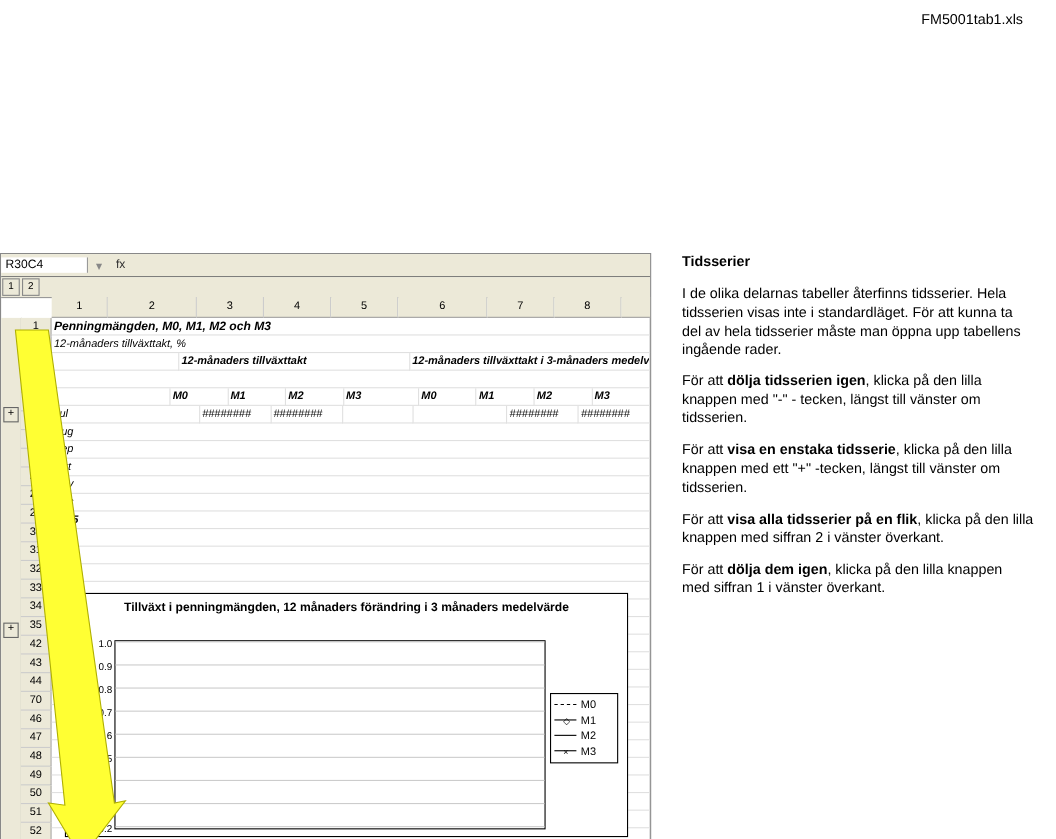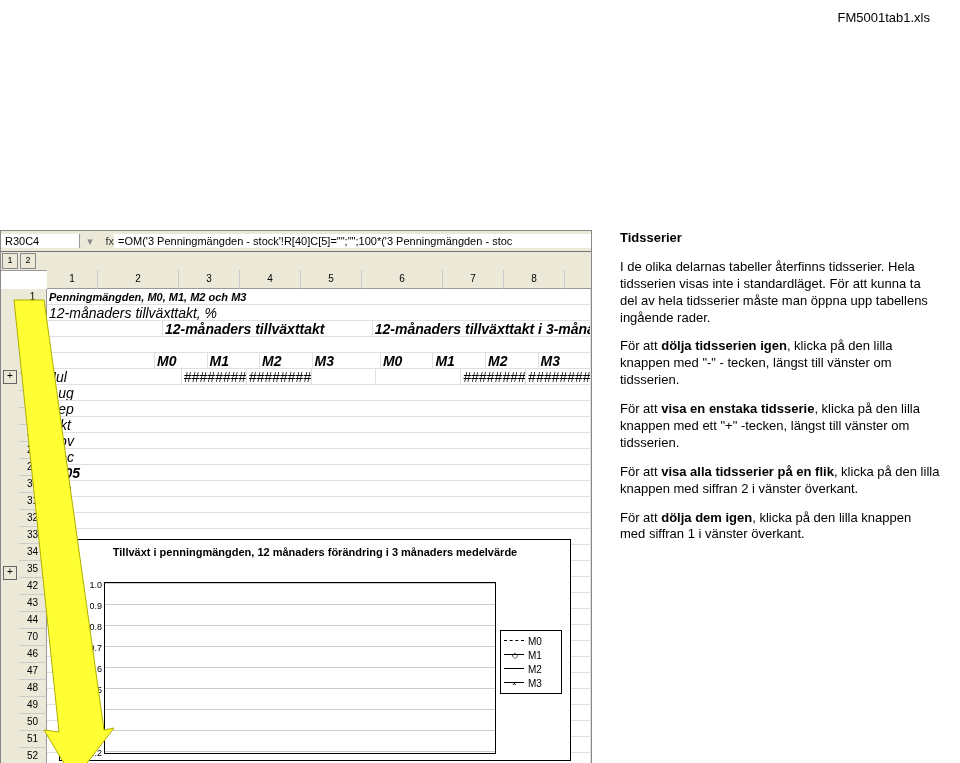--- a/index.html
+++ b/index.html
@@ -133,21 +133,21 @@
     background: #fff;
   }
   .grid-row {
     display: flex;
     height: 16px;
     font-style: italic;
   }
   .grid-cell {
     border-right: 1px solid #e0e0e0;
     border-bottom: 1px solid #e0e0e0;
-    font-size: 14px;
+    font-size: 10px;
     padding: 0 2px;
     overflow: hidden;
     white-space: nowrap;
     line-height: 16px;
   }
   .bold { font-weight: bold; }
   .title-row { font-weight: bold; font-size: 11px; }
   .chart-embed {
     position: absolute;
     left: 58px;
@@ -256,21 +256,20 @@
 <div class="filename">FM5001tab1.xls</div>
 
 <div class="main-area">
 
   <div class="screenshot">
 
     <div class="formula-bar">
       <div class="cell-ref">R30C4</div>
       <div style="width:20px;text-align:center;color:#888">▾</div>
       <div class="formula-fx">fx</div>
-      <div class="formula-text">=OM('3 Penningmängden - stock'!R[40]C[5]="";"";100*('3 Penningmängden - stoc</div>
     </div>
 
     <div class="outline-cols">
       <div class="outline-btn">1</div>
       <div class="outline-btn">2</div>
     </div>
 
     <div class="col-strip" id="colHeaders">
         <div class="col-h" style="width: 50px;">1</div>
         <div class="col-h" style="width: 80px;">2</div>

